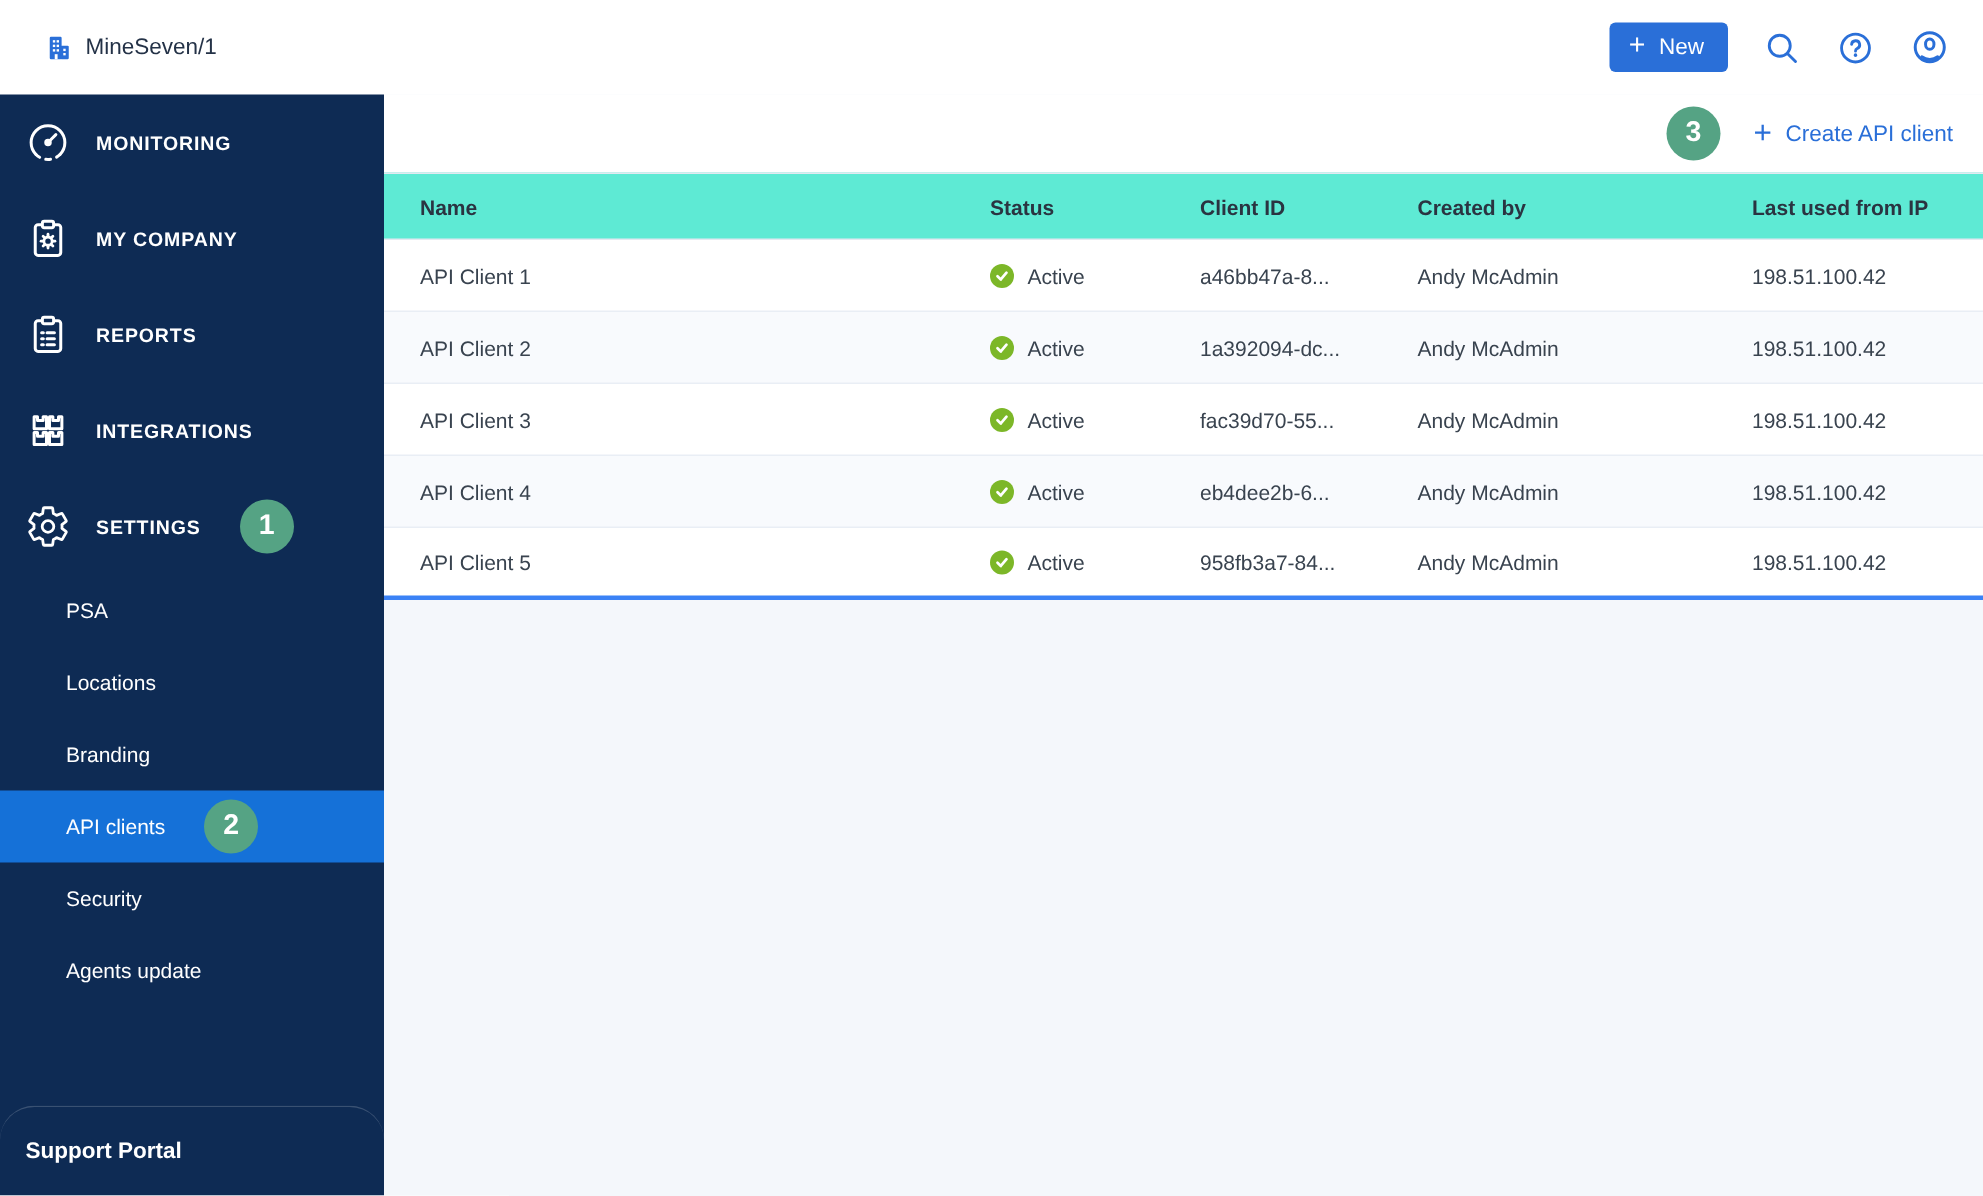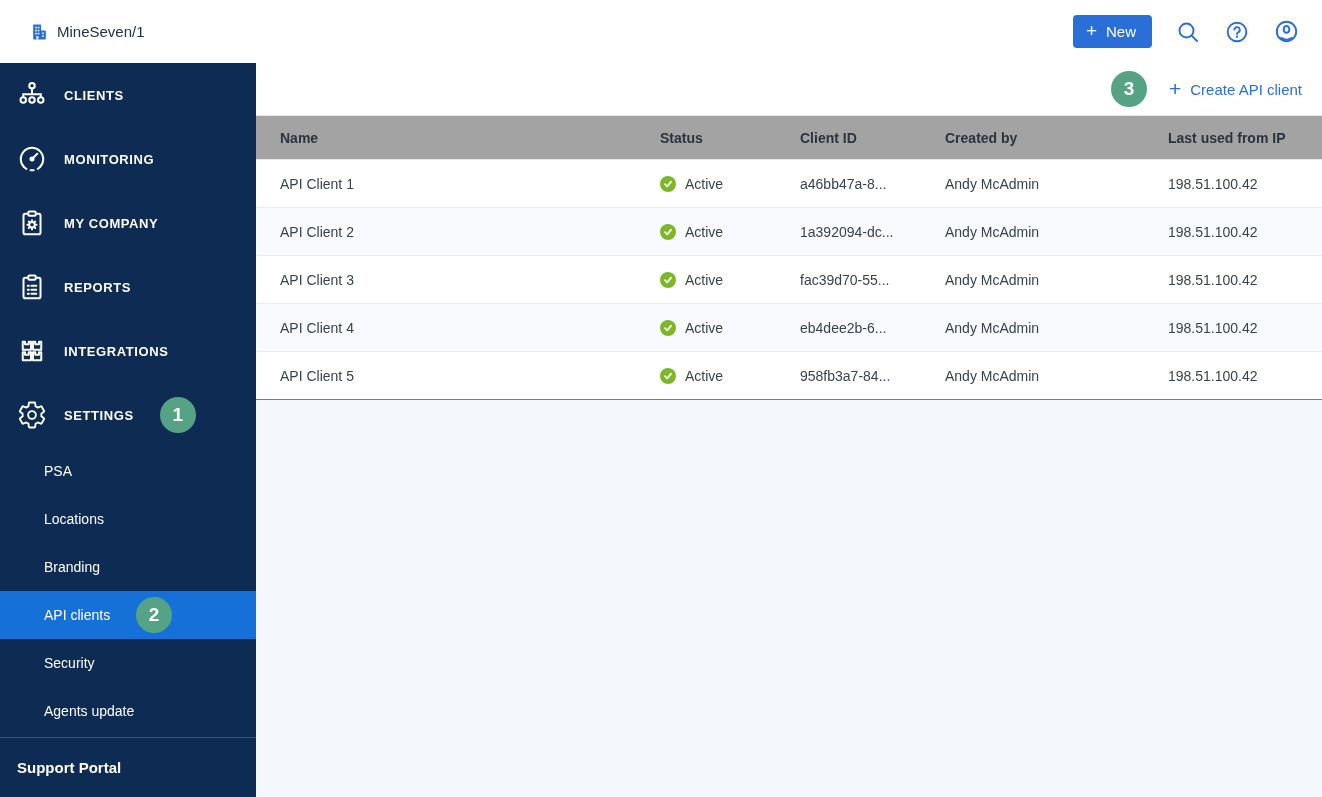--- a/index.html
+++ b/index.html
@@ -23,37 +23,37 @@
              display:flex; flex-direction:column; color:#fff; }
   .nav-item { height:64px; display:flex; align-items:center; padding-left:16px; cursor:pointer; }
   .nav-item .nav-icon { width:32px; height:32px; display:flex; align-items:center; justify-content:center; margin-right:16px; flex:0 0 32px; }
   .nav-item .nav-label { font-size:13px; font-weight:700; letter-spacing:0.6px; }
   .sub-item { height:48px; display:flex; align-items:center; padding-left:44px; font-size:14px; cursor:pointer; }
   .sub-item.active { background:#1571d8;text-align:center; }
   .badge { width:36px; height:36px; border-radius:50%; background:#55a384; color:#fff;
            display:flex; align-items:center; justify-content:center; font-size:19px; font-weight:700;
            margin-left:26px; flex:0 0 36px; }
   .sidebar-footer { margin-top:auto; height:60px; border-top:1px solid rgba(255,255,255,0.18);
-                    display:flex; align-items:center; padding-left:17px; font-size:15px; font-weight:700; cursor:pointer; }
+                    display:flex; align-items:center; padding-left:17px; font-size:15px; font-weight:700; cursor:pointer;border-radius:23px; }
 
   
   .main { position:absolute; top:63px; left:256px; width:1066px; height:734px; background:#f4f7fb; }
   .main-header { height:52px; background:#fff; display:flex; align-items:center; justify-content:flex-end;
                  padding-right:20px; }
   .create-link { display:flex; align-items:center; gap:9px; color:#2a6fd8; font-size:15px; cursor:pointer; }
   .create-link .plus { font-size:21px; font-weight:400; line-height:1; margin-top:-2px; }
   .main-header .badge { margin:0 22px 0 0; }
 
-  .table-head { height:45px; background:#a3a3a3; border-top:1px solid #e3e9f1; border-bottom:1px solid #e3e9f1;
+  .table-head { height:45px; background:#5eead4; border-top:1px solid #e3e9f1; border-bottom:1px solid #e3e9f1;
                 display:grid; grid-template-columns:380px 140px 145px 223px 1fr; align-items:center; padding-left:24px; }
   .table-head .th { font-size:14px; font-weight:700; color:#2a3441; }
   .trow { height:48px; display:grid; grid-template-columns:380px 140px 145px 223px 1fr; align-items:center;
           padding-left:24px; background:#fff; border-bottom:1px solid #e9eef5; cursor:pointer; font-size:14px; color:#39434f; }
   .trow.alt { background:#f8fafd; }
-  .trow:last-child { border-bottom:1px solid #3b82f6;padding-left:24px; }
+  .trow:last-child { border-bottom:3px solid #3b82f6;padding-left:24px; }
   .status-cell { display:flex; align-items:center; gap:9px; }
   .status-dot { width:16px; height:16px; border-radius:50%; background:#7cb728; display:flex; align-items:center; justify-content:center; flex:0 0 16px; }
 
   svg { display:block; }
 </style>
 </head>
 <body>
 
 <header class="topbar">
   <div class="brand">
@@ -97,32 +97,20 @@
         <circle cx="12" cy="12" r="9.3"></circle>
         <ellipse cx="12" cy="10" rx="2.7" ry="3.3"></ellipse>
         <path d="M6.9 18.1 a8.6 8.6 0 0 0 10.2 0" stroke-linecap="round"></path>
       </svg>
     </button>
   </div>
 </header>
 
 <nav class="sidebar">
 
-  <div class="nav-item">
-    <span class="nav-icon">
-      <svg width="30" height="30" viewBox="0 0 24 24" fill="none" stroke="#fff" stroke-width="1.6" stroke-linecap="round">
-        <circle cx="12" cy="4.6" r="2.2"></circle>
-        <path d="M12 6.8 V11.3 M5 13.6 V11.3 H19 V13.6"></path>
-        <circle cx="5" cy="15.9" r="2.2"></circle>
-          <circle cx="12" cy="15.9" r="2.2"></circle>
-          <circle cx="19" cy="15.9" r="2.2"></circle>
-      </svg>
-    </span>
-    <span class="nav-label">CLIENTS</span>
-  </div>
 
   <div class="nav-item">
     <span class="nav-icon">
       <svg width="30" height="30" viewBox="0 0 24 24" fill="none" stroke="#fff" stroke-width="1.6" stroke-linecap="round">
         <path d="M5.6 18.4 a9 9 0 1 1 12.8 0"></path>
         <path d="M5.6 18.4 a9 9 0 0 0 12.8 0" stroke-dasharray="2.5 3.4"></path>
         <circle cx="12" cy="12" r="1.2" fill="#fff"></circle>
         <line x1="12.8" y1="11.2" x2="16.2" y2="7.8"></line>
       </svg>
     </span>

